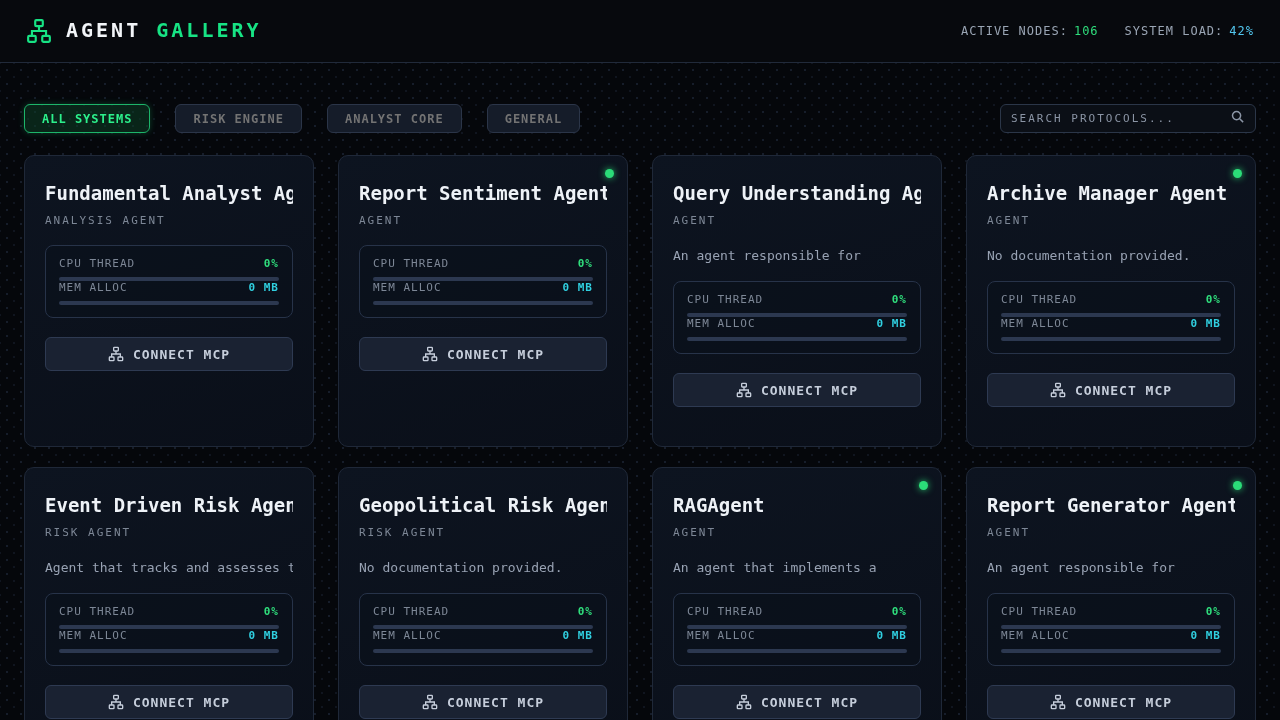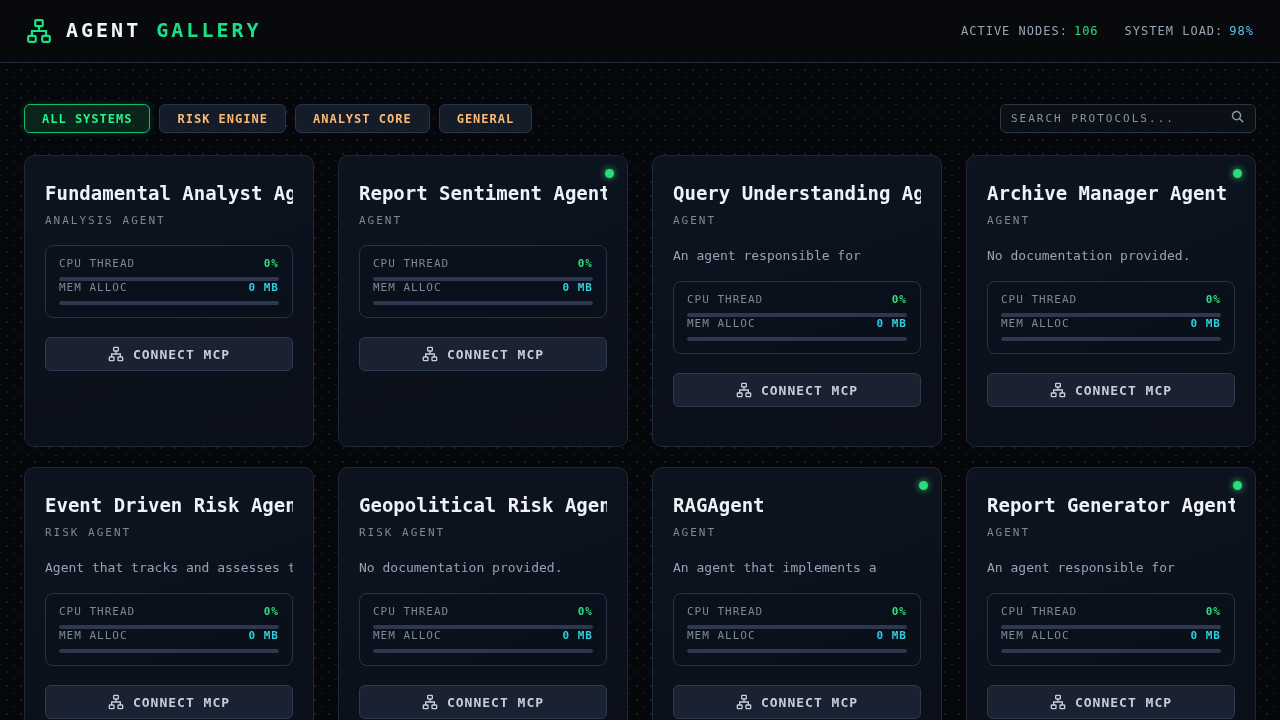--- a/index.html
+++ b/index.html
@@ -33,25 +33,25 @@
     background-image:
       radial-gradient(circle, #161d2a 1px, rgba(0,0,0,0) 1.3px),
       radial-gradient(circle, #10151f 1px, rgba(0,0,0,0) 1.3px);
     background-size: 14px 14px;
     background-position: 0 0, 7px 7px;
     padding: 41px 24px 0 24px;
   }
 
   
   .toolbar { display: flex; align-items: center; justify-content: space-between; }
-  .filters { display: flex; gap: 9px; }
+  .filters { display: flex; gap: 25px; }
   .filter-btn {
     height: 29px; padding: 0 17px; border-radius: 6px;
     background: #151c29; border: 1px solid #2b3548;
-    color: #fdba74; font-size: 12px; font-weight: bold; letter-spacing: 1px;
+    color: #737373; font-size: 12px; font-weight: bold; letter-spacing: 1px;
     font-family: inherit; display: flex; align-items: center; cursor: pointer;
   }
   .filter-btn.active {
     background: rgba(12, 62, 38, 0.55);
     border: 1px solid #1db56a;
     color: #2cf08c;
     box-shadow: 0 0 6px rgba(30, 220, 120, 0.25);
   }
   .search-box {
     width: 256px; height: 29px; border-radius: 6px;
@@ -131,21 +131,21 @@
         <rect x="8.5" y="2" width="7" height="5.5" rx="1"></rect>
         <rect x="2" y="16.5" width="7" height="5.5" rx="1"></rect>
         <rect x="15" y="16.5" width="7" height="5.5" rx="1"></rect>
         <path d="M12 7.5 V12 M5.5 16.5 V12 H18.5 V16.5"></path>
       </svg>
     </span>
     <h1 class="brand-title"><span>AGENT</span>&nbsp;<span class="accent">GALLERY</span></h1>
   </div>
   <div class="header-stats">
     <div class="hstat"><span>ACTIVE NODES:</span><span class="val-green">106</span></div>
-    <div class="hstat"><span>SYSTEM LOAD:</span><span class="val-cyan">98%</span></div>
+    <div class="hstat"><span>SYSTEM LOAD:</span><span class="val-cyan">42%</span></div>
   </div>
 </header>
 
 <div class="content">
   <div class="toolbar">
     <div class="filters">
   <button class="filter-btn active">
           <span>ALL SYSTEMS</span>
         </button>
 

